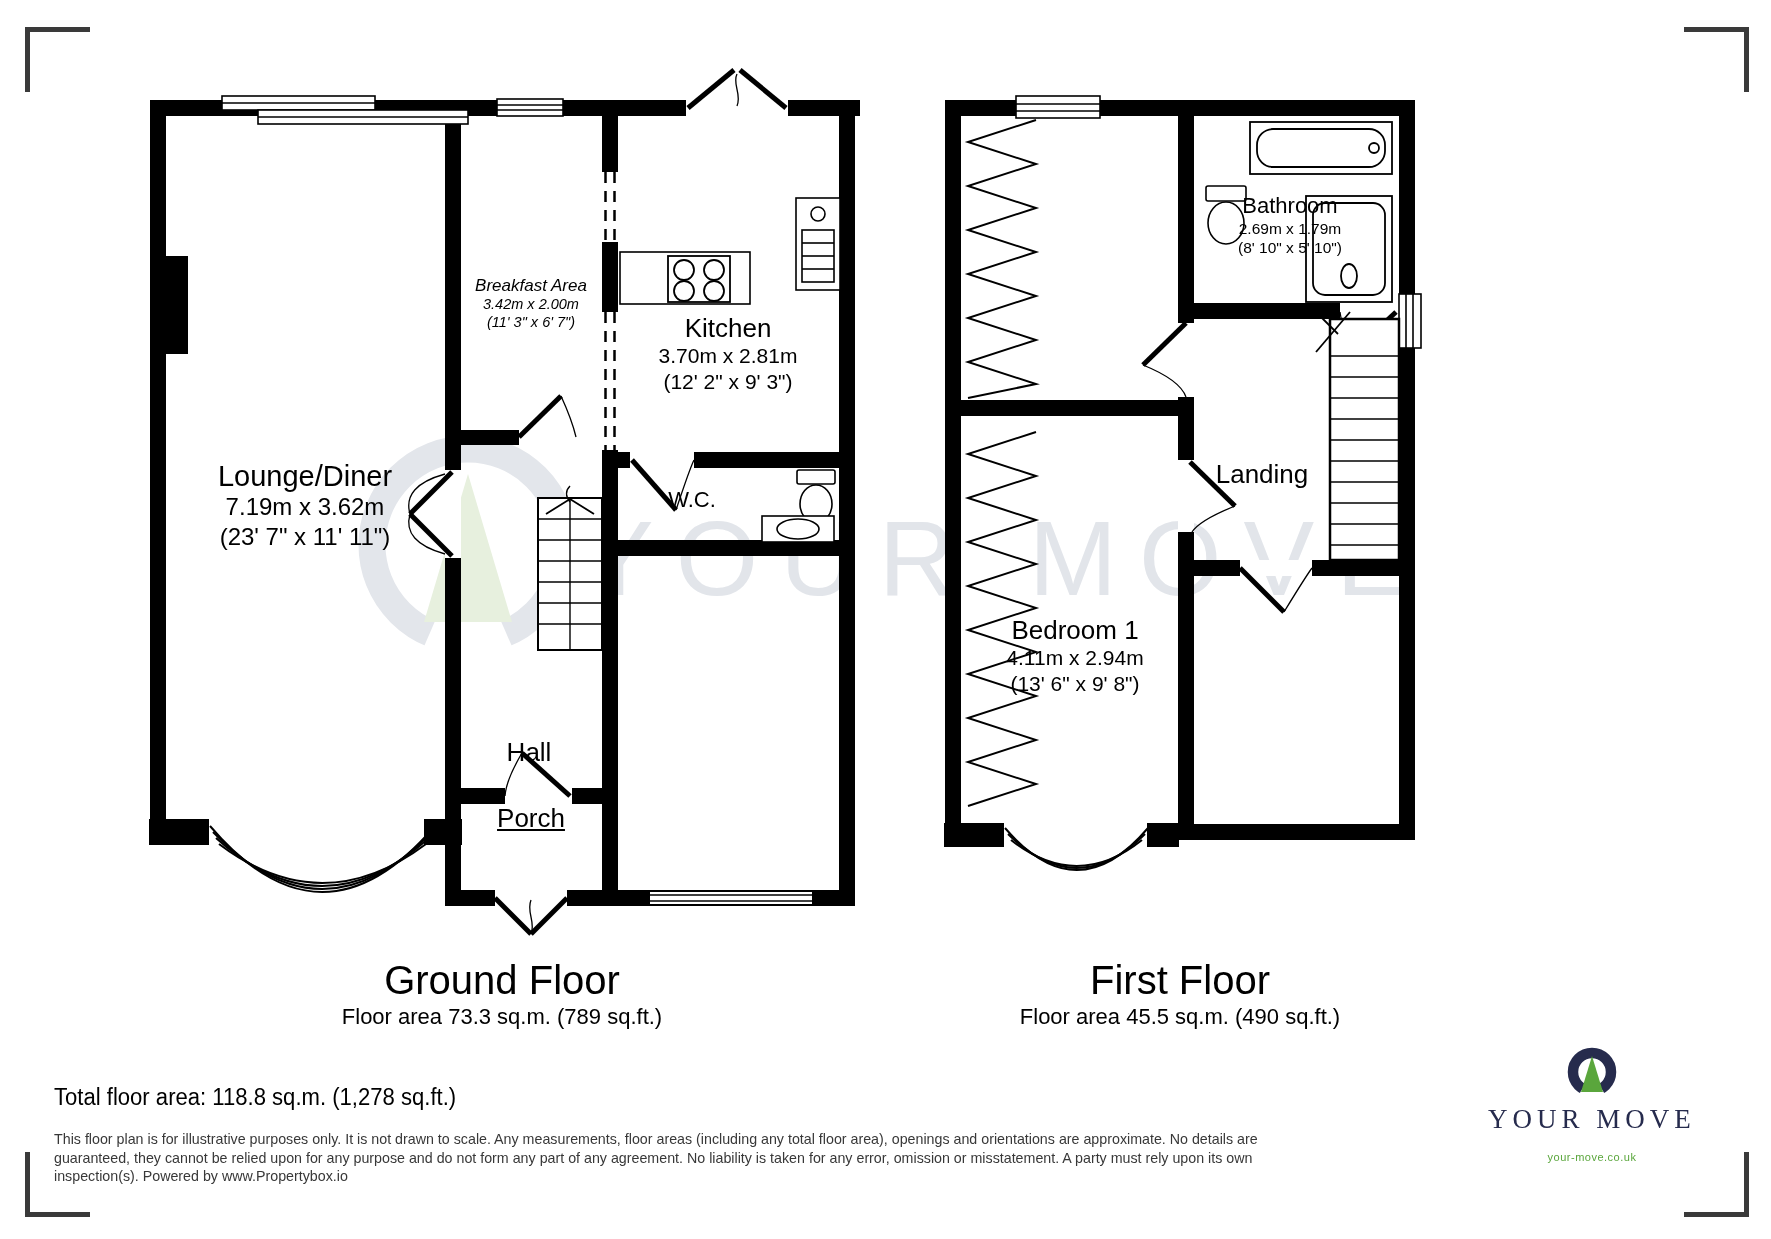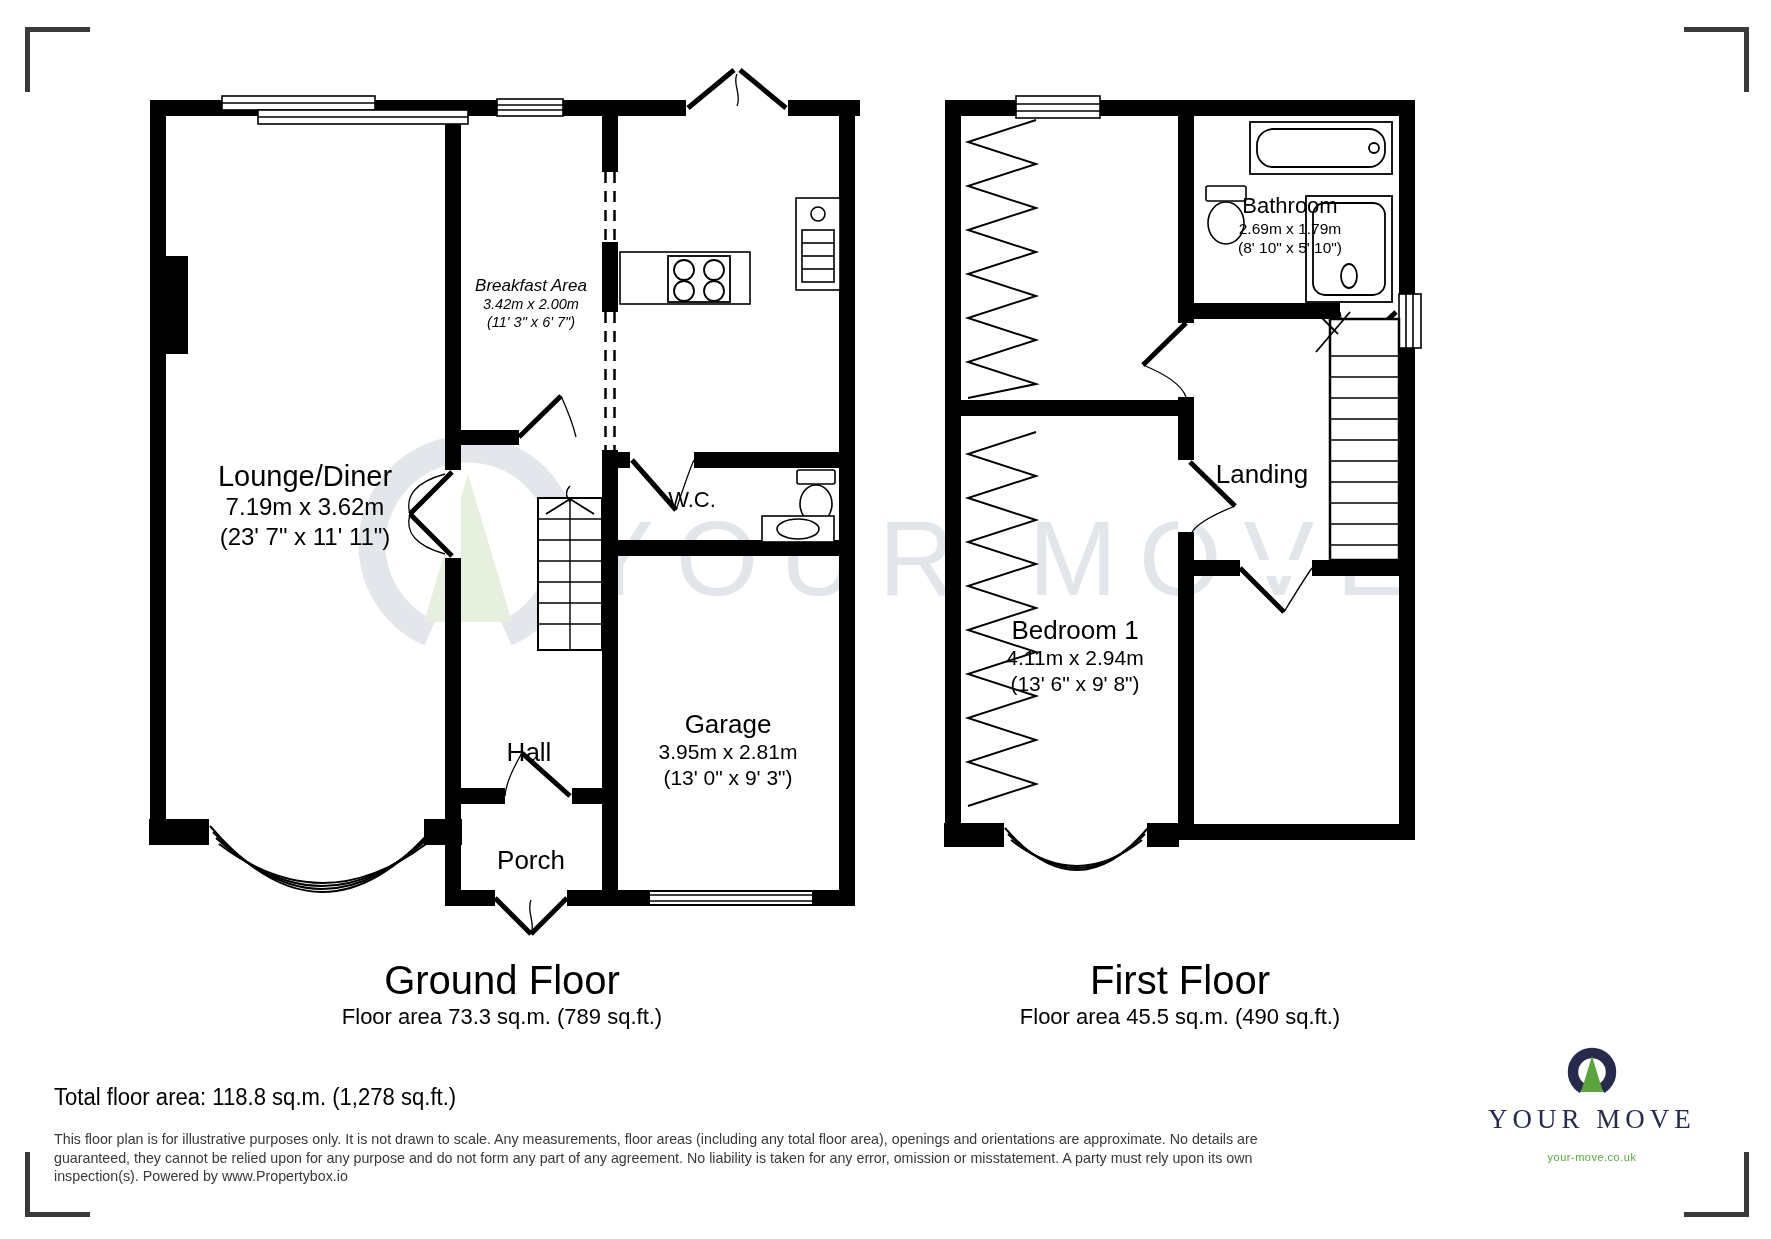--- a/index.html
+++ b/index.html
@@ -297,33 +297,33 @@
   <div class="room-label" style="left:305px;top:460px;">
     <div class="rl-name xl">Lounge/Diner</div>
     <div class="rl-dim xl">7.19m x 3.62m</div>
     <div class="rl-dim xl">(23' 7" x 11' 11")</div>
   </div>
   <div class="room-label" style="left:531px;top:276px;font-style:italic;">
     <div class="rl-name sm">Breakfast Area</div>
     <div class="rl-dim sm">3.42m x 2.00m</div>
     <div class="rl-dim sm">(11' 3" x 6' 7")</div>
   </div>
+  <div class="room-label" style="left:728px;top:314px;">
+    <div class="rl-name">Kitchen</div>
+    <div class="rl-dim">3.70m x 2.81m</div>
+    <div class="rl-dim">(12' 2" x 9' 3")</div>
+  </div>
   <div class="room-label" style="left:692px;top:488px;">
     <div class="rl-name md">W.C.</div>
   </div>
   <div class="room-label" style="left:529px;top:738px;">
     <div class="rl-name">Hall</div>
   </div>
-  <div class="room-label" style="left:531px;top:846px;">
+  <div class="room-label" style="left:531px;top:804px;text-decoration:underline;">
     <div class="rl-name">Porch</div>
-  </div>
-  <div class="room-label" style="left:728px;top:710px;">
-    <div class="rl-name">Garage</div>
-    <div class="rl-dim">3.95m x 2.81m</div>
-    <div class="rl-dim">(13' 0" x 9' 3")</div>
   </div>
 
   <div class="room-label" style="left:1290px;top:194px;">
     <div class="rl-name md">Bathroom</div>
     <div class="rl-dim md">2.69m x 1.79m</div>
     <div class="rl-dim md">(8' 10" x 5' 10")</div>
   </div>
   <div class="room-label" style="left:1262px;top:460px;">
     <div class="rl-name">Landing</div>
   </div>

